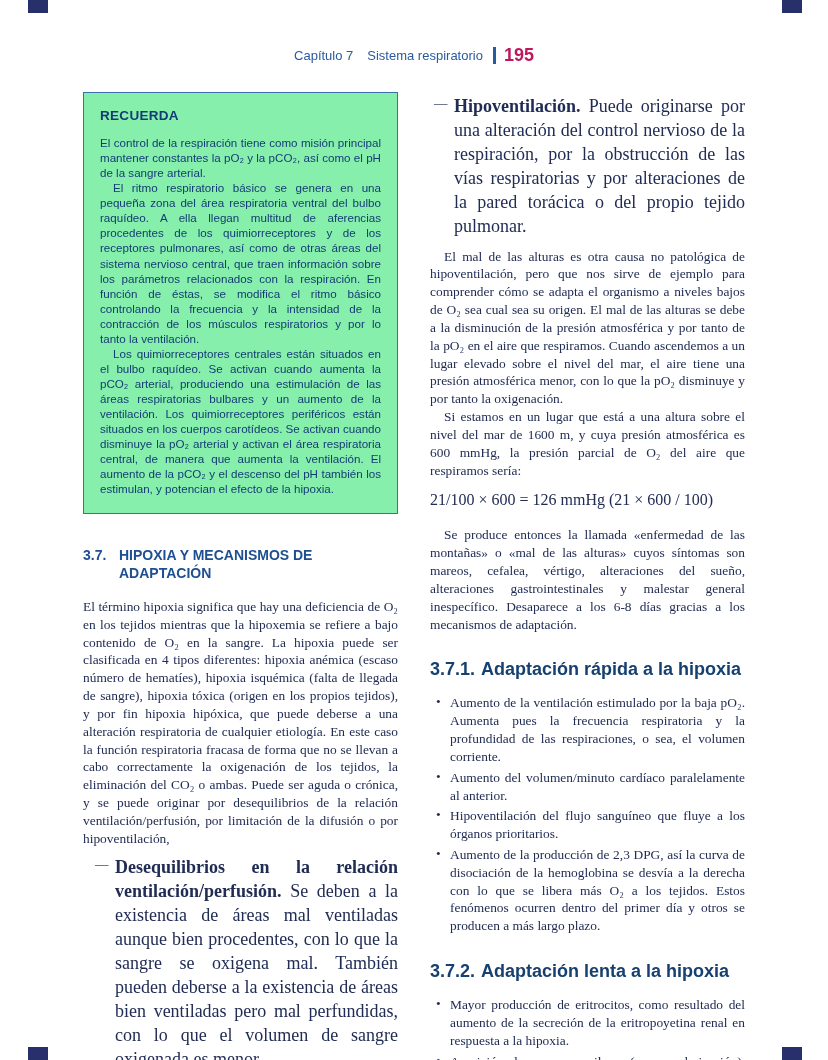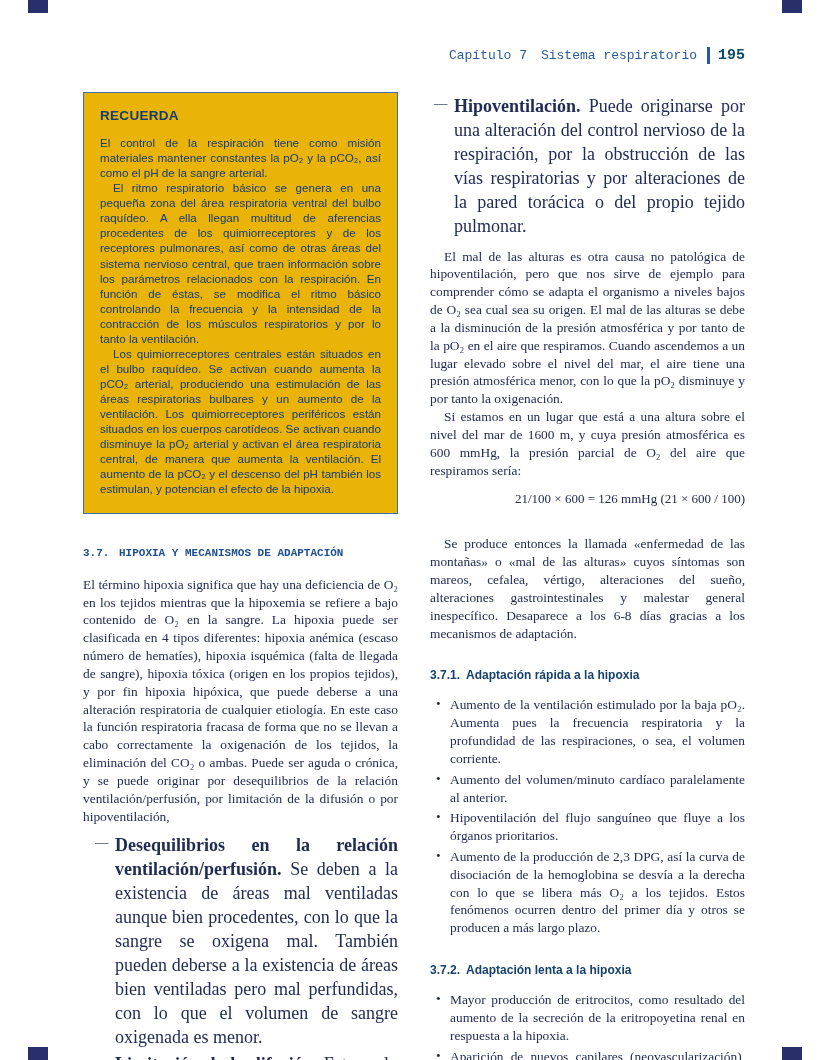--- a/index.html
+++ b/index.html
@@ -12,73 +12,73 @@
 
   
   .corner { position:absolute; width:20px; height:13px; background:#27306a; }
   .corner.tl { left:28px; top:0; }
   .corner.tr { right:26px; top:0; }
   .corner.bl { left:28px; bottom:0; }
   .corner.br { right:26px; bottom:0; }
 
   
   .runhead {
-    display:flex; justify-content:flex-end; align-items:center;
-    font-family:Liberation Mono, monospace; font-size:13px; color:#2a5a9e;
+    display:flex; justify-content:center; align-items:center;
+    font-family:Liberation Sans, sans-serif; font-size:13px; color:#2a5a9e;
     height:18px;
   }
   .runhead .chapter { margin-right:14px; }
   .runhead .rule { width:3px; height:17px; background:#2a5a9e; margin:0 8px 0 10px; }
-  .runhead .pagenum { font-weight:bold; font-size:15px; color:#0c4a6e; }
+  .runhead .pagenum { font-weight:bold; font-size:18px; color:#be185d; }
 
   
   .columns { display:flex; gap:32px; margin-top:28px; }
   .col { width:315px; }
 
   
   .col p.body {
     font-size:13.4px; line-height:1.33; color:#212c54; text-align:justify;
   }
   p.ind { text-indent:14px; }
 
   
   .recuerda {
-    background:#eab308; border:1px solid #3a71ad;
+    background:#86efac; border:1px solid #3a71ad;
     padding:15px 16px 16px 16px;
     font-family:"Liberation Sans", sans-serif; color:#143c74;
   }
   .recuerda .box-title { font-size:13.5px; font-weight:bold; letter-spacing:.3px; margin-bottom:12px; }
   .recuerda p { font-size:11.6px; line-height:1.3; text-align:justify; }
   .recuerda p.ind { text-indent:13px; }
 
   
   .sec {
-    display:flex; font-family:Liberation Mono, monospace;
-    font-size:11px; font-weight:bold; color:#1d4f91; line-height:1.3;
+    display:flex; font-family:Liberation Sans, sans-serif;
+    font-size:14px; font-weight:bold; color:#1d4f91; line-height:1.3;
   }
   .sec .num { flex:0 0 36px; }
   .sec .tline { display:block; }
   .sec.mt { margin-top:32px; margin-bottom:16px; }
   .subsec {
-    font-family:"Liberation Sans", sans-serif; font-size:12px; font-weight:bold;
+    font-family:"Liberation Sans", sans-serif; font-size:18px; font-weight:bold;
     color:#16406f; margin:26px 0 14px 0;
   }
   .subsec .num { margin-right:6px; }
 
   
   .ditem { display:flex; margin:3px 0 3px 12px; }
   .ditem .mk { flex:0 0 20px; font-size:13.4px; color:#212c54; }
   .ditem p { font-size:18px; line-height:1.33; color:#212c54; text-align:justify; flex:1; }
   .ditem b { font-weight:bold; }
   .bitem { display:flex; margin:3px 0 3px 6px; }
   .bitem .mk { flex:0 0 14px; font-size:13.4px; color:#212c54; }
   .bitem p { font-size:13.4px; line-height:1.33; color:#212c54; text-align:justify; flex:1; }
 
   .formula {
-    font-size:13px; color:#212c54; text-align:right; margin:12px 0 28px 0;
+    font-size:16px; color:#212c54; text-align:left; margin:12px 0 17px 0;
   }
   .sp-sm { height:6px; }
 </style>
 </head>
 <body>
 
 <div class="corner tl"></div>
 <div class="corner tr"></div>
 <div class="corner bl"></div>
 <div class="corner br"></div>
@@ -91,21 +91,21 @@
     <span class="rule"></span>
     <span class="pagenum">195</span>
   </div>
 
   <div class="columns">
 
     <div class="col">
 
       <div class="recuerda">
         <div class="box-title">RECUERDA</div>
-        <p>El control de la respiración tiene como misión materiales mantener constantes la pO₂ y la pCO₂, así como el pH de la sangre arterial.</p>
+        <p>El control de la respiración tiene como misión principal mantener constantes la pO₂ y la pCO₂, así como el pH de la sangre arterial.</p>
         <p class="ind">El ritmo respiratorio básico se genera en una pequeña zona del área respiratoria ventral del bulbo raquídeo. A ella llegan multitud de aferencias procedentes de los quimiorreceptores y de los receptores pulmonares, así como de otras áreas del sistema nervioso central, que traen información sobre los parámetros relacionados con la respiración. En función de éstas, se modifica el ritmo básico controlando la frecuencia y la intensidad de la contracción de los músculos respiratorios y por lo tanto la ventilación.</p>
         <p class="ind">Los quimiorreceptores centrales están situados en el bulbo raquídeo. Se activan cuando aumenta la pCO₂ arterial, produciendo una estimulación de las áreas respiratorias bulbares y un aumento de la ventilación. Los quimiorreceptores periféricos están situados en los cuerpos carotídeos. Se activan cuando disminuye la pO₂ arterial y activan el área respiratoria central, de manera que aumenta la ventilación. El aumento de la pCO₂ y el descenso del pH también los estimulan, y potencian el efecto de la hipoxia.</p>
       </div>
 
       <h2 class="sec mt">
         <span class="num">3.7.</span>
         <span class="ttl">
           <span class="tline">HIPOXIA Y MECANISMOS DE ADAPTACIÓN</span>
         </span>
       </h2>

